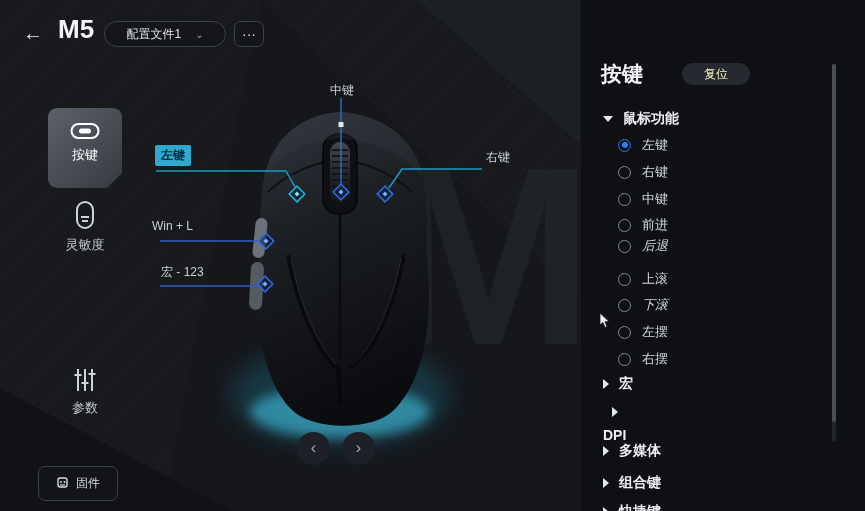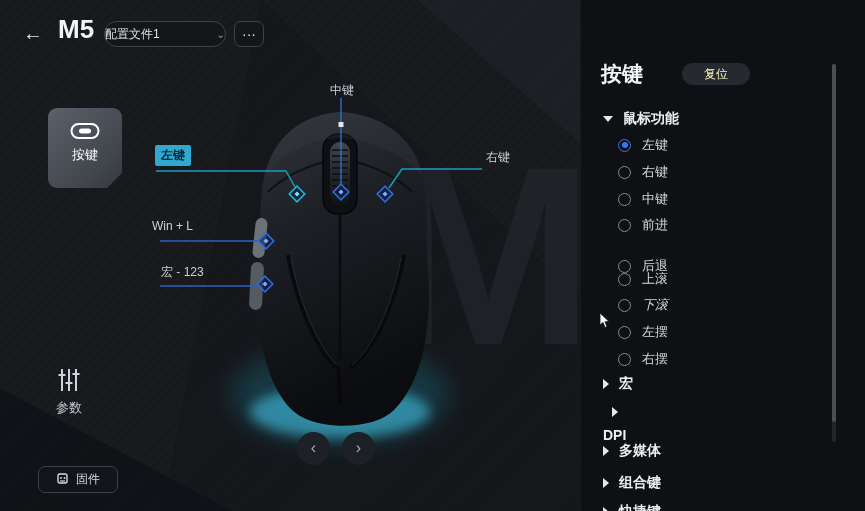--- a/index.html
+++ b/index.html
@@ -21,39 +21,39 @@
   #watermark { position:absolute; left:382px; top:128px; font-size:255px; line-height:1;
                font-weight:700; color:#262a30; opacity:.55; letter-spacing:-14px; z-index:1; }
 
   
   #topbar { position:absolute; left:0; top:0; width:580px; height:56px; z-index:5; }
   #back-btn { position:absolute; left:20px; top:20px; width:26px; height:26px; color:#e6e9ec;
               font-size:20px; line-height:26px; text-align:center; cursor:pointer; }
   #page-title { position:absolute; left:58px; top:14px; font-size:26px; font-weight:700; color:#f2f4f6; }
   #profile-select { position:absolute; left:104px; top:21px; width:122px; height:26px;
                     background:#141619; border:1px solid #3e4249; border-radius:13px;
-                    display:flex; align-items:center; justify-content:space-between; gap:14px;
+                    display:flex; align-items:center; justify-content:center; gap:14px;
                     color:#dfe2e6; font-size:12px; cursor:pointer; }
   #profile-select .chev { font-size:10px; color:#9aa0a7; }
   #more-btn { position:absolute; left:234px; top:21px; width:30px; height:26px;
               background:#141619; border:1px solid #3e4249; border-radius:7px;
               color:#dfe2e6; font-size:14px; line-height:24px; text-align:center; cursor:pointer; }
 
   
   .side-item { position:absolute; width:74px; text-align:center; color:#c3c8ce; cursor:pointer; z-index:5; }
   .side-item .lbl { font-size:13px; margin-top:6px; display:block; }
   .side-item svg { display:block; margin:0 auto; }
   #side-buttons { left:48px; top:108px; height:80px; padding-top:14px;
                   background:linear-gradient(135deg,#5b6069 0%, #42474e 70%, #353a40 100%);
                   border-radius:9px; color:#ffffff;
                   clip-path:polygon(0 0,100% 0,100% calc(100% - 15px),calc(100% - 15px) 100%,0 100%); }
   #side-sens   { left:48px; top:200px; }
   #side-light  { left:48px; top:283px; }
-  #side-params { left:32px; top:367px; }
-  #firmware-btn { position:absolute; left:38px; top:466px; width:80px; height:27px; z-index:5;
+  #side-params { left:48px; top:367px; }
+  #firmware-btn { position:absolute; left:38px; top:466px; width:80px; height:35px; z-index:5;
                   border:1px solid #3c4047; border-radius:7px; background:rgba(20,22,26,.6);
                   display:flex; align-items:center; justify-content:center; gap:7px;
                   color:#d6dade; font-size:12px; cursor:pointer; }
 
   
   #stage { position:absolute; left:140px; top:70px; width:420px; height:400px; z-index:2; }
   .tag { position:absolute; font-size:12px; color:#ccd1d7; white-space:nowrap; z-index:3; }
   .tag.hl { background:#2fa9cf; color:#072b3c; padding:2px 6px; border-radius:2px; font-weight:700; }
   #nav-prev,#nav-next { position:absolute; top:432px; width:33px; height:33px; border-radius:50%;
                         background:#1d2026; color:#a7adb5; font-size:16px; line-height:31px;
@@ -109,20 +109,30 @@
     <div class="side-item" id="side-buttons">
       <span>
         <svg width="30" height="18" viewBox="0 0 30 18">
           <rect x="1.5" y="2" width="27" height="14" rx="7" fill="none" stroke="#ffffff" stroke-width="2"></rect>
           <rect x="9" y="6.5" width="12" height="5" rx="2.5" fill="#ffffff"></rect>
         </svg>
       </span>
       <span class="lbl">按键</span>
     </div>
 
+    <div class="side-item" id="side-sens">
+      <span>
+        <svg width="22" height="30" viewBox="0 0 22 30">
+          <rect x="3" y="2" width="16" height="26" rx="8" fill="none" stroke="#cfd4da" stroke-width="2"></rect>
+          <line x1="7" y1="17" x2="15" y2="17" stroke="#cfd4da" stroke-width="2"></line>
+          <line x1="8" y1="21" x2="14" y2="21" stroke="#cfd4da" stroke-width="2"></line>
+        </svg>
+      </span>
+      <span class="lbl">灵敏度</span>
+    </div>
 
 
     <div class="side-item" id="side-params">
       <span>
         <svg width="26" height="26" viewBox="0 0 26 26">
           <g stroke="#cfd4da" stroke-width="2">
             <line x1="6" y1="2" x2="6" y2="24"></line>
               <line x1="13" y1="2" x2="13" y2="24"></line>
               <line x1="20" y1="2" x2="20" y2="24"></line>
             <line x1="2.5" y1="8" x2="9.5" y2="8"></line>
@@ -260,21 +270,21 @@
       <span class="olbl">右键</span>
     </div>
     <div class="opt" style="top:190px;">
       <span class="radio"></span>
       <span class="olbl">中键</span>
     </div>
     <div class="opt" style="top:216px;">
       <span class="radio"></span>
       <span class="olbl">前进</span>
     </div>
-    <div class="opt" style="top:257px;">
+    <div class="opt" style="top:237px;font-style:italic;">
       <span class="radio"></span>
       <span class="olbl">后退</span>
     </div>
     <div class="opt" style="top:270px;">
       <span class="radio"></span>
       <span class="olbl">上滚</span>
     </div>
     <div class="opt" style="top:296px;font-style:italic;">
       <span class="radio"></span>
       <span class="olbl">下滚</span>

